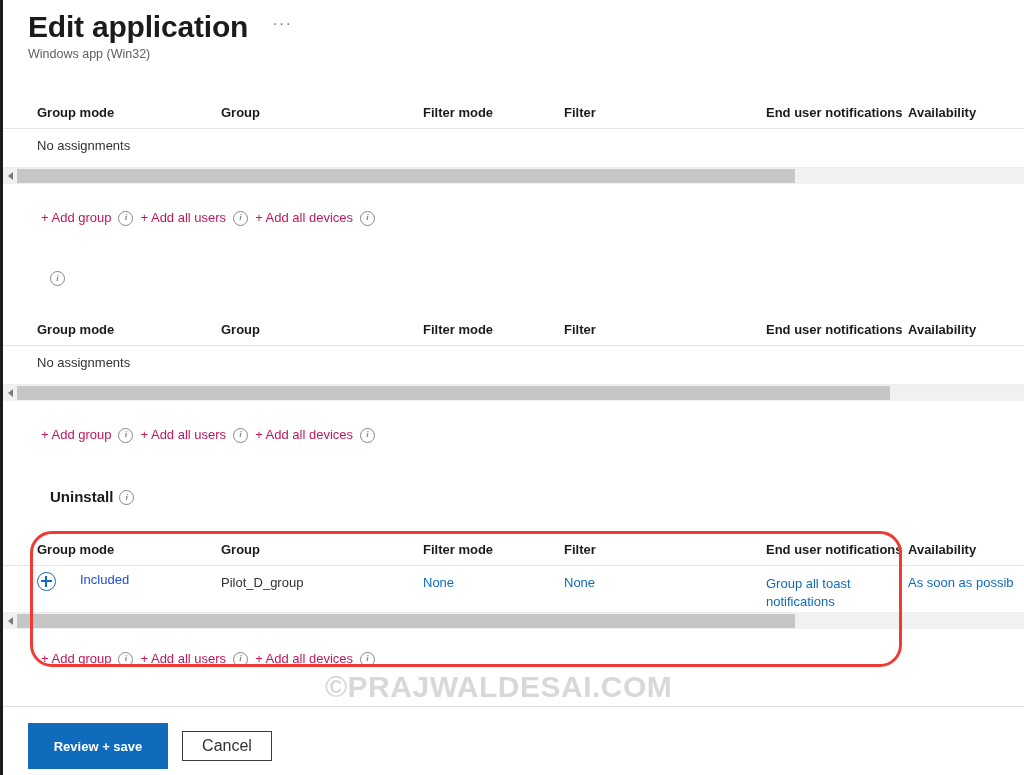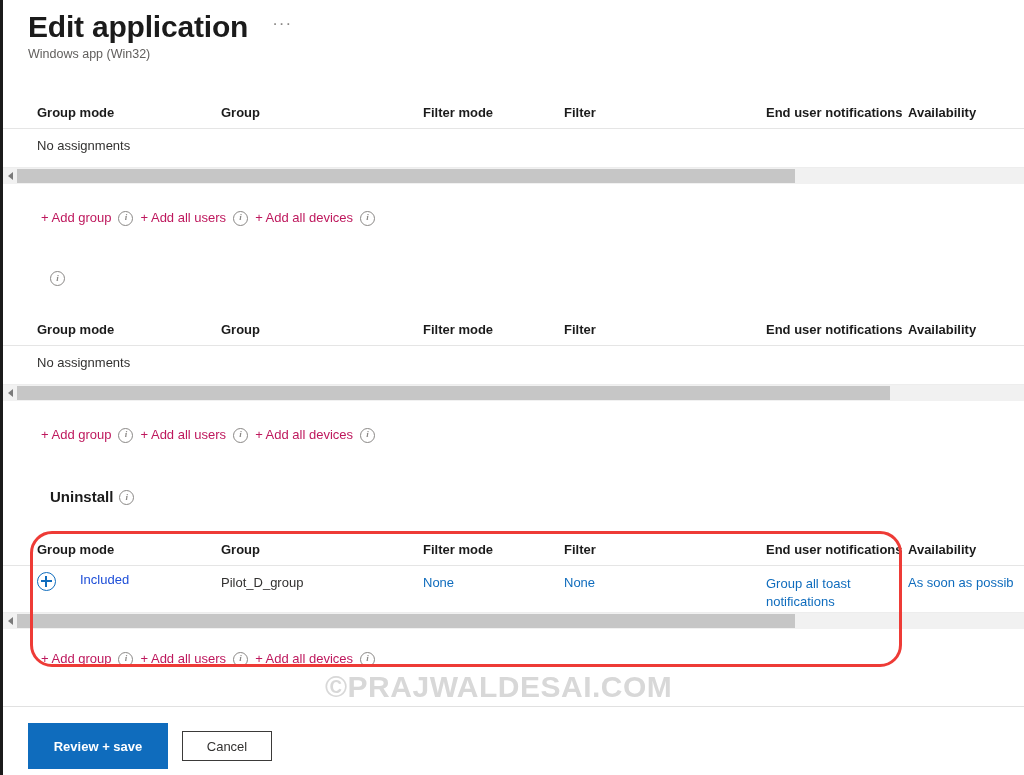--- a/index.html
+++ b/index.html
@@ -271,21 +271,21 @@
     padding: 0 18px;
     height: 46px;
     min-width: 140px;
     cursor: pointer;
     font-family: "Liberation Sans", sans-serif;
   }
   .btn-secondary {
     background: #ffffff;
     color: #323130;
     border: 1px solid #3b3a39;
-    font-size: 13px;
+    font-size: 16px;
     padding: 0 18px;
     height: 30px;
     min-width: 90px;
     cursor: pointer;
     font-family: "Liberation Sans", sans-serif;
   }
 </style>
 </head>
 <body>
 

